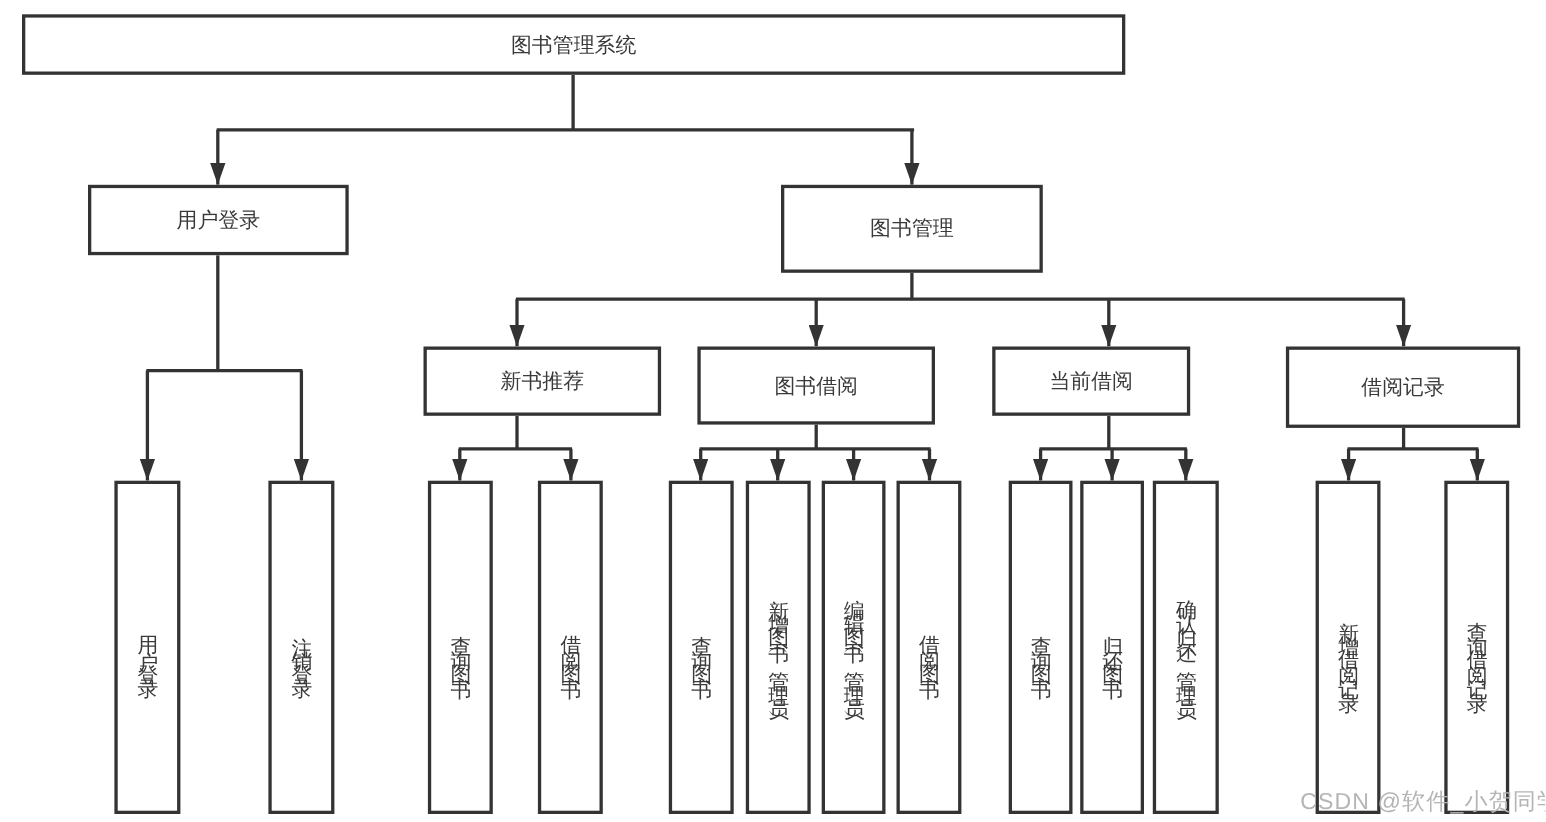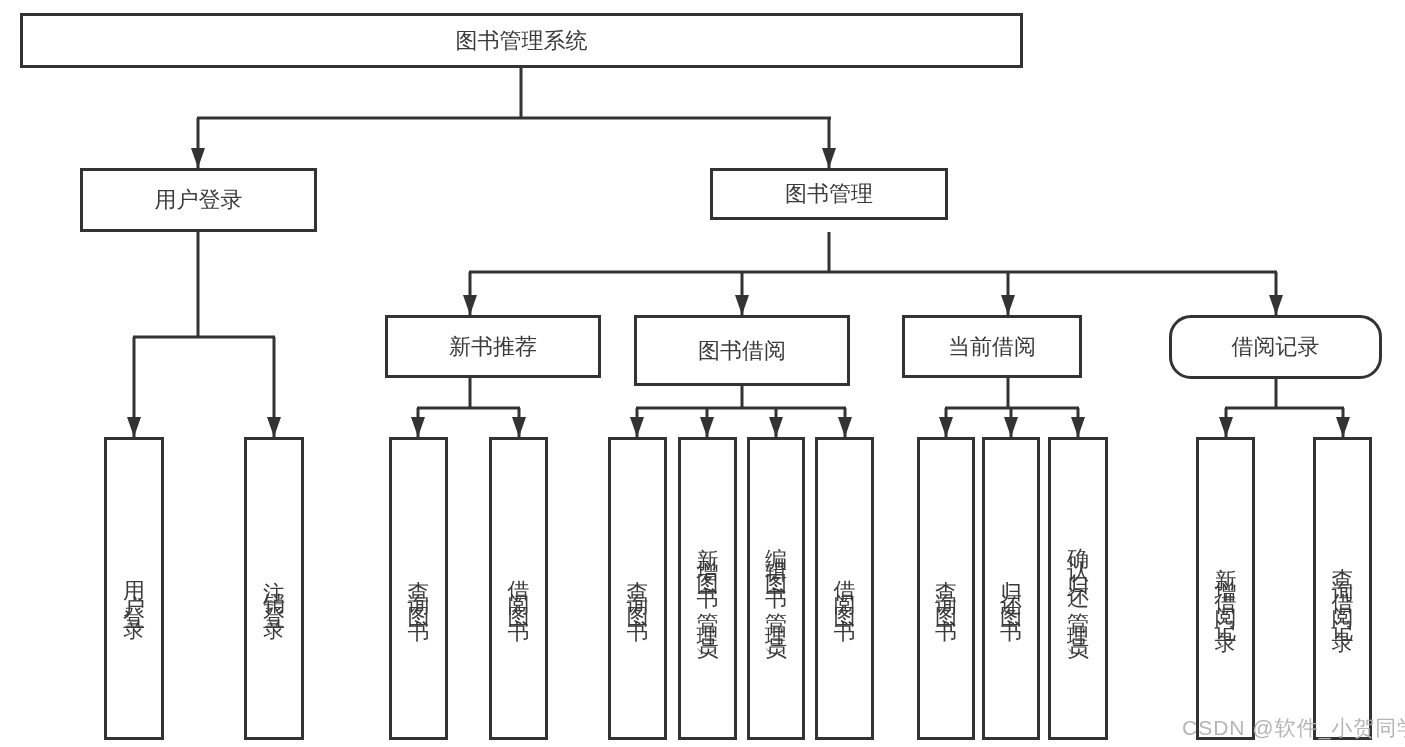--- a/index.html
+++ b/index.html
@@ -12,21 +12,21 @@
   }
   .connectors{position:absolute;left:0;top:0;width:1405px;height:747px;}
   .connectors line{stroke:var(--line,#333333);stroke-width:3;}
   .arrowhead-shape{fill:var(--line,#333333);}
   .node{
     position:absolute;box-sizing:border-box;
     border:3px solid var(--line,#333333);
     background:var(--background,#ffffff);
     display:flex;align-items:center;justify-content:center;
     color:var(--text,#3a3a3a);
-    font-size:22px;
+    font-size:19px;
     z-index:2;
   }
   .vnode span{
     writing-mode:vertical-rl;
     letter-spacing:13px;
     line-height:1;
     white-space:nowrap;
   }
   .watermark{
     position:absolute;
@@ -101,26 +101,26 @@
       <line x1="1276" y1="378" x2="1276" y2="409"></line>
       <line x1="1225" y1="408" x2="1344" y2="408"></line>
       <line x1="1226" y1="408" x2="1226" y2="437" marker-end="url(#arrow)"></line>
       <line x1="1343" y1="408" x2="1343" y2="437" marker-end="url(#arrow)"></line>
     </g>
   </svg>
 
   <div class="node" style="left:20px;top:13px;width:1003px;height:55px;">图书管理系统</div>
 
   <div class="node" style="left:80px;top:168px;width:237px;height:64px;">用户登录</div>
-  <div class="node" style="left:710px;top:168px;width:238px;height:52px;">图书管理</div>
+  <div class="node" style="left:710px;top:168px;width:238px;height:80px;">图书管理</div>
 
   <div class="node" style="left:362px;top:315px;width:216px;height:63px;margin-left:23px;">新书推荐</div>
   <div class="node" style="left:634px;top:315px;width:216px;height:71px;">图书借阅</div>
   <div class="node" style="left:902px;top:315px;width:180px;height:63px;">当前借阅</div>
-  <div class="node" style="left:1169px;top:315px;width:213px;height:64px;border-radius:22px;">借阅记录</div>
+  <div class="node" style="left:1169px;top:315px;width:213px;height:74px;">借阅记录</div>
 
   <div class="node vnode" style="left:104px;top:437px;width:60px;height:303px;">
     <span>用户登录</span>
     </div>
   <div class="node vnode" style="left:244px;top:437px;width:60px;height:303px;">
     <span>注销登录</span>
     </div>
 
   <div class="node vnode" style="left:389px;top:437px;width:59px;height:303px;">
     <span>查询图书</span>

